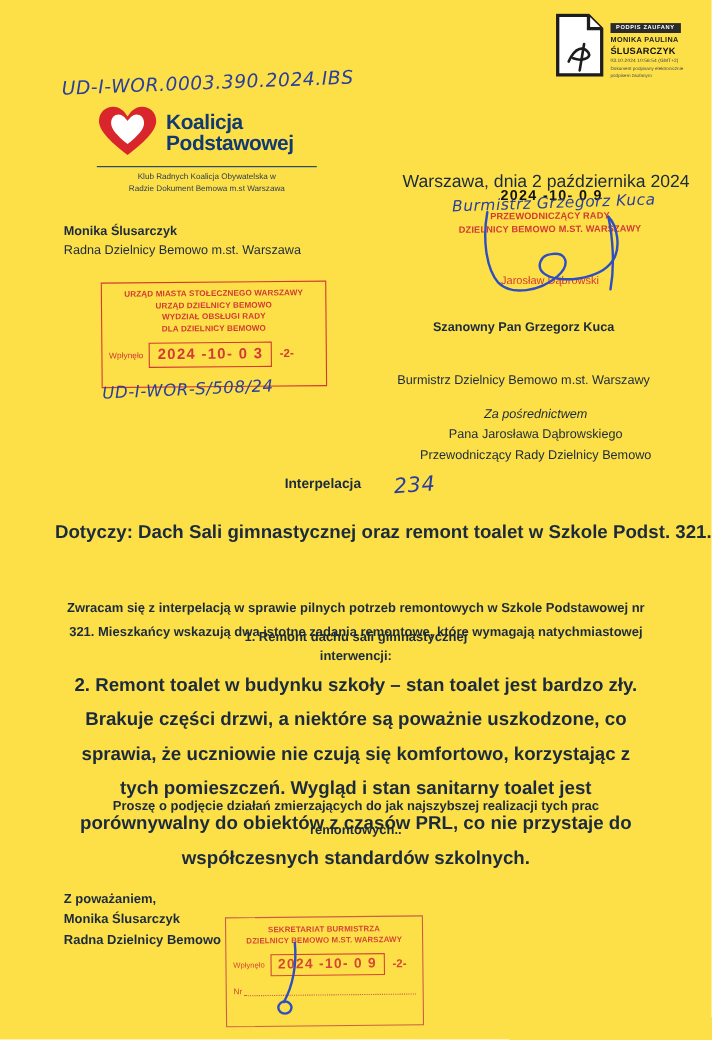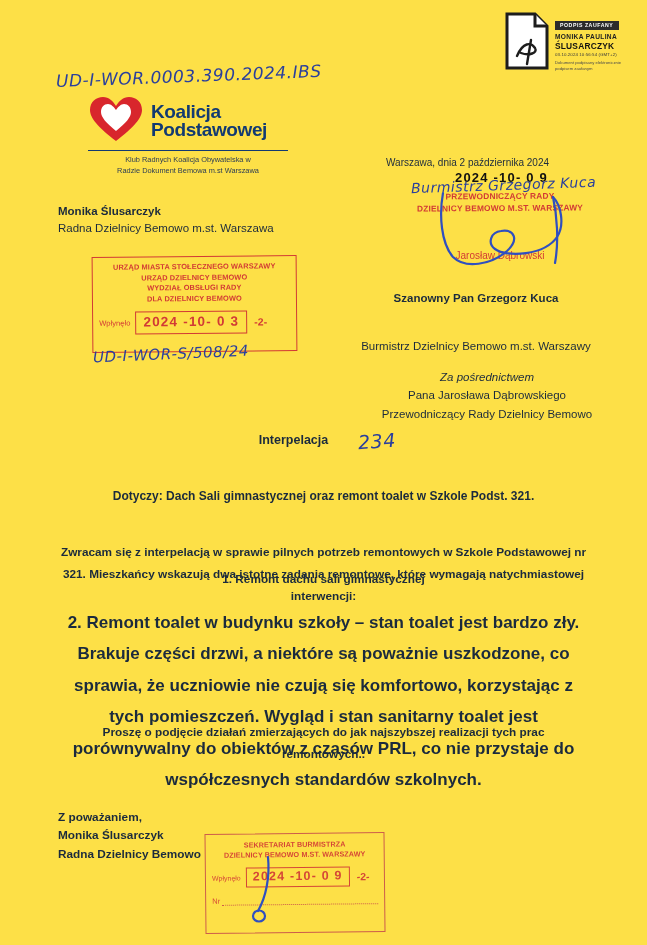--- a/index.html
+++ b/index.html
@@ -159,22 +159,21 @@
     line-height: 1.5;
   }
   .sender-name { font-size: 11.5px; font-weight: bold; }
   .sender-role { font-size: 11.5px; }
 
   
   .place-date {
     position: absolute;
     left: 366px;
     top: 157px;
-    font-size: 10px;
-    margin-left: 20px;
+    font-size: 16px;
   }
   .addressee {
     position: absolute;
     left: 326px;
     top: 288px;
     width: 300px;
     text-align: center;
     line-height: 1.75;
   }
   .addressee-name { font-size: 11.5px; font-weight: bold; }
@@ -303,24 +302,24 @@
     width: 647px;
     text-align: center;
     font-size: 12.5px;
     font-weight: bold;
     padding-right: 60px;
     box-sizing: border-box;
   }
   .subject {
     position: absolute;
     left: 0;
-    top: 489px;
+    top: 474px;
     width: 647px;
-    text-align: center;
-    font-size: 12px;
+    text-align: right;
+    font-size: 17px;
     font-weight: bold;
   }
   .para {
     position: absolute;
     text-align: center;
     font-weight: bold;
     font-size: 11.8px;
     line-height: 1.85;
   }
   .para-intro { left: 60px; top: 506px; width: 527px; margin-top: 36px; }

